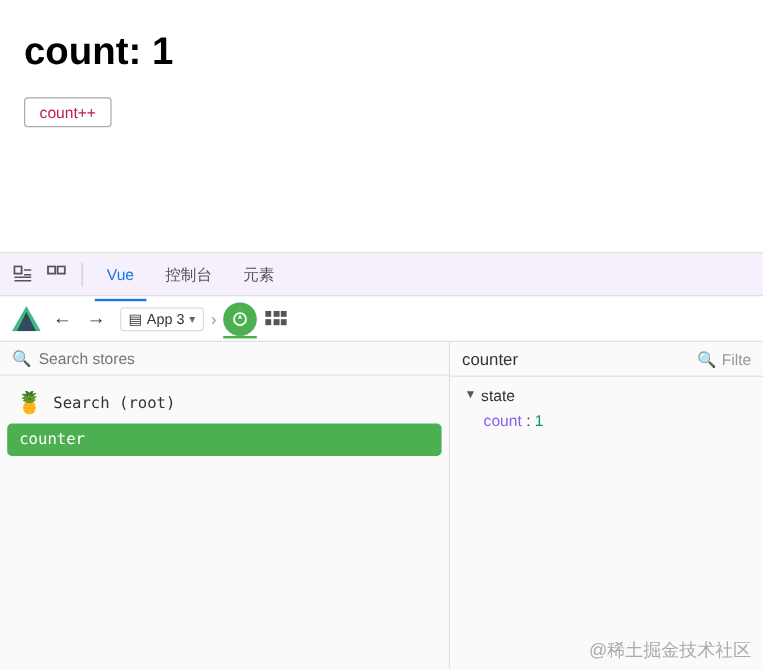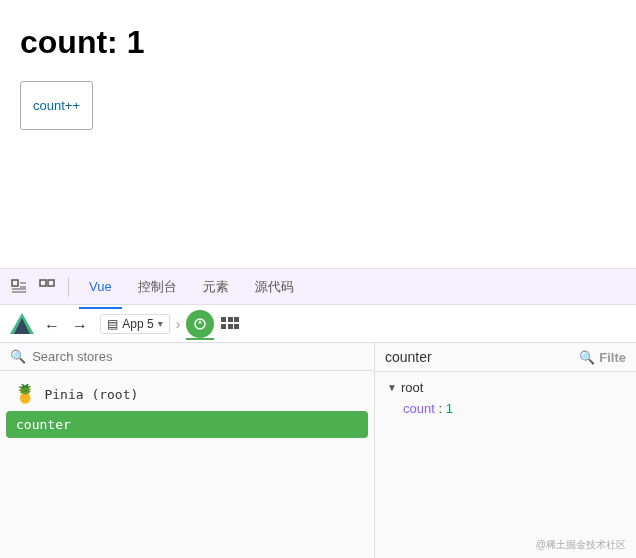--- a/index.html
+++ b/index.html
@@ -8,38 +8,38 @@
       height: 558px;
       font-family: -apple-system, BlinkMacSystemFont, 'Segoe UI', sans-serif;
       background: #fff;
       overflow: hidden;
     }
 
     
     .app-area {
       background: #fff;
       padding: 24px 20px 20px 20px;
-      height: 268px;
+      height: 210px;
     }
 
     .count-display {
       font-size: 32px;
       font-weight: bold;
       color: #000;
       margin-bottom: 20px;
     }
 
     .count-btn {
       border: 1px solid #aaa;
       background: #fff;
-      padding: 16px 12px;
+      padding: 4px 12px;
       font-size: 13px;
       cursor: pointer;
       border-radius: 3px;
-      color: #0369a1;
+      color: #be185d;
     }
 
     
     .devtools {
       border-top: 1px solid #e0e0e0;
       background: #fafafa;
       height: 348px;
       display: flex;
       flex-direction: column;
     }
@@ -284,21 +284,20 @@
 
     .right-search {
       display: flex;
       align-items: center;
       gap: 4px;
     }
 
     .filter-label {
       font-size: 13px;
       color: #999;
-      font-weight: bold;
     }
 
     .state-section {
       padding: 8px 12px;
     }
 
     .state-label {
       font-size: 13px;
       color: #333;
       display: flex;
@@ -328,21 +327,21 @@
 
     .state-value {
       color: #059669;
     }
 
     
     .watermark {
       position: absolute;
       bottom: 6px;
       right: 10px;
-      font-size: 10px;
+      font-size: 15px;
       color: #aaa;
     }
   </style>
 </head>
 <body>
 
 <div class="app-area">
   <div class="count-display">count: 1</div>
   <button class="count-btn">count++</button>
 </div>
@@ -367,40 +366,37 @@
 
     <div class="tab-item active">
       <span>Vue</span>
     </div>
     <div class="tab-item">
       <span>控制台</span>
     </div>
     <div class="tab-item">
       <span>元素</span>
     </div>
-    <div class="tab-item">
-      <span>源代码</span>
-    </div>
   </div>
 
   <div class="vue-toolbar">
 
     <div class="vue-logo">
       <svg width="24" height="21" viewBox="0 0 24 21">
         <polygon points="12,0 24,21 0,21" fill="#42b883"></polygon>
         <polygon points="12,5 20,21 4,21" fill="#35495e"></polygon>
       </svg>
     </div>
 
     <div class="nav-btn">←</div>
     <div class="nav-btn">→</div>
 
     <div class="app-selector">
       <span style="font-size:12px;">▤</span>
-      <span>App 5</span>
+      <span>App 3</span>
       <span class="chevron">▾</span>
     </div>
 
     <span class="breadcrumb-arrow">›</span>
 
     <div style="position:relative; display:flex; align-items:center;" class="active-icon-underline">
       <div class="active-icon">
         <svg width="14" height="14" viewBox="0 0 14 14" fill="none">
           <circle cx="7" cy="7" r="5" stroke="white" stroke-width="1.5"></circle>
           <polygon points="7,3 9,7 7,6 5,7" fill="white"></polygon>
@@ -424,42 +420,42 @@
 
     <div class="left-panel">
       <div class="search-bar">
         <span class="search-icon">🔍</span>
         <input class="search-input" type="text" placeholder="Search stores" style="">
       </div>
       <div class="store-list">
 
         <div class="store-item">
           <span class="emoji">🍍</span>
-          <span class="name">Pinia (root)</span>
+          <span class="name">Search (root)</span>
         </div>
 
         <div class="store-item store-item-selected">
           <span class="name">counter</span>
         </div>
       </div>
     </div>
 
     <div class="right-panel">
       <div class="right-header">
         <span class="store-title">counter</span>
         <div class="right-search">
           <span style="color:#999;font-size:13px;">🔍</span>
           <span class="filter-label">Filte</span>
         </div>
       </div>
 
       <div class="state-section">
         <div class="state-label">
           <span class="triangle">▼</span>
-          <span>root</span>
+          <span>state</span>
         </div>
         <div class="state-entry">
           <span class="state-key">count</span>
           <span class="state-colon">: </span>
           <span class="state-value">1</span>
         </div>
       </div>
     </div>
 
   </div>

